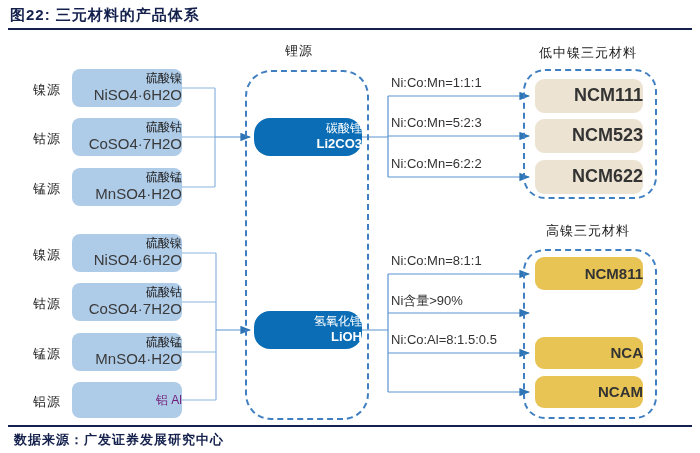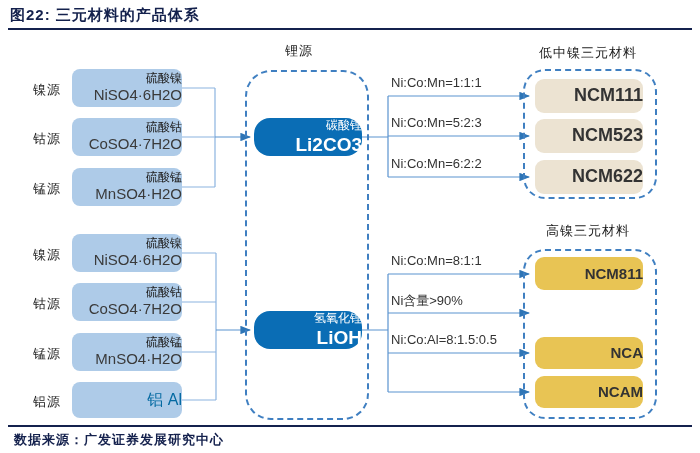--- a/index.html
+++ b/index.html
@@ -25,27 +25,27 @@
   }
   .node{
     position:absolute;display:flex;flex-direction:column;align-items:flex-end;
     justify-content:center;text-align:center;line-height:1.25;
   }
   .node.light{
     left:72px;width:110px;background:var(--light_blue_box);border-radius:8px;
   }
   .node .cn{font-size:12px;color:#222;}
   .node .formula{font-size:15px;color:#3a3a3a;}
-  .node.al .cn{font-size:16px;color:#0369a1;}
+  .node.al .cn{font-size:12px;color:#701a75;}
   .node.dark{
     left:254px;width:108px;height:38px;background:var(--dark_blue_box);
     border-radius:16px;color:#fff;
   }
   .node.dark .cn{color:#fff;font-size:12px;}
-  .node.dark .formula{color:#fff;font-size:19px;font-weight:bold;}
+  .node.dark .formula{color:#fff;font-size:13px;font-weight:bold;}
   .dashed-box{
     position:absolute;border:2px dashed var(--dashed_border);background:transparent;
   }
   .dashed-box.mid{left:245px;top:70px;width:120px;height:346px;border-radius:26px;}
   .dashed-box.rt{left:523px;top:69px;width:130px;height:126px;border-radius:22px;}
   .dashed-box.rb{left:523px;top:249px;width:130px;height:166px;border-radius:22px;}
   .section-label{
     position:absolute;font-size:13px;color:#1c1c1c;text-align:center;letter-spacing:1px;
   }
   .section-label.li{left:239px;width:120px;top:42px;}

